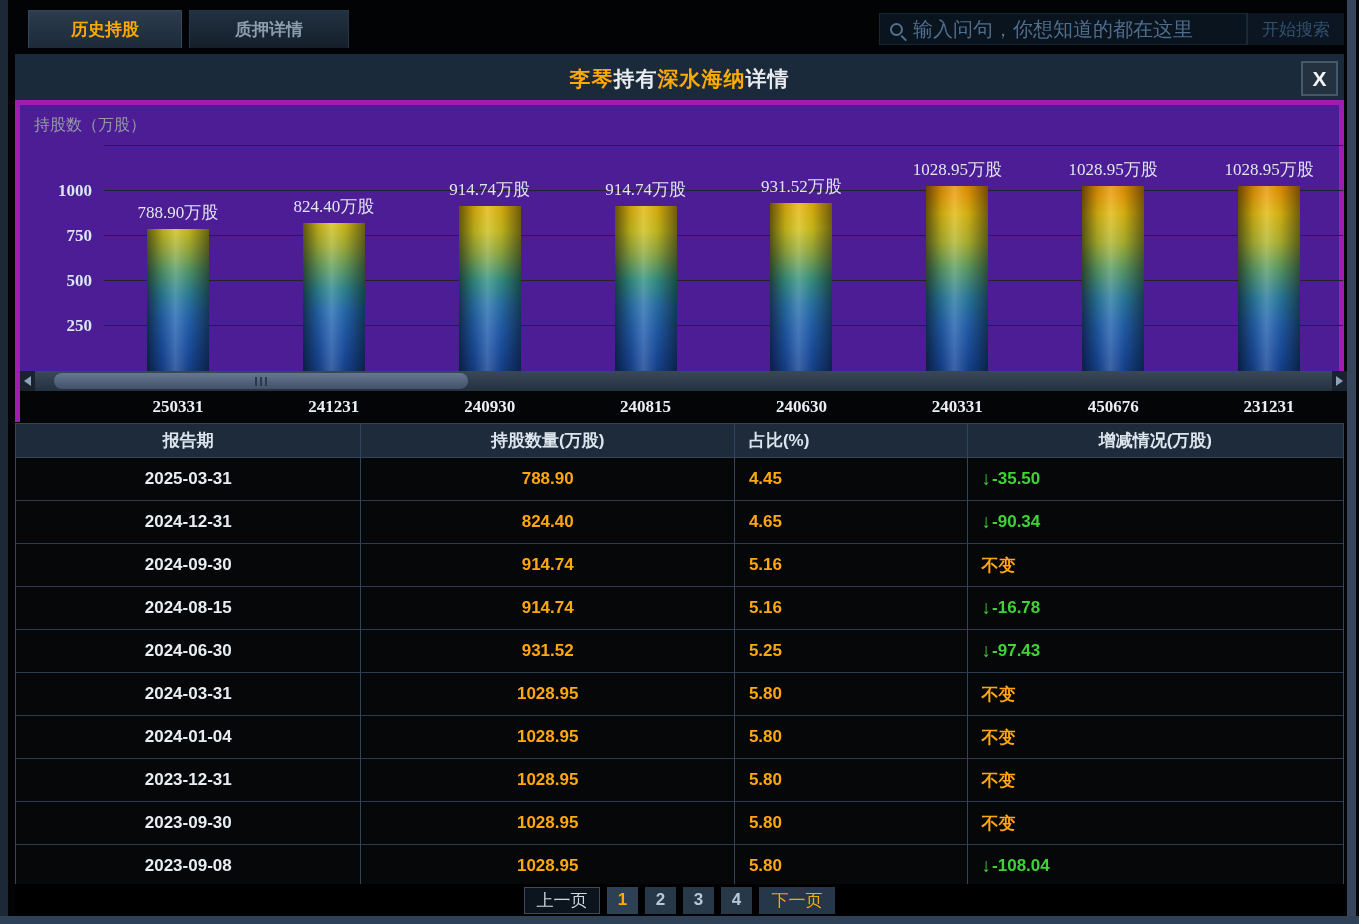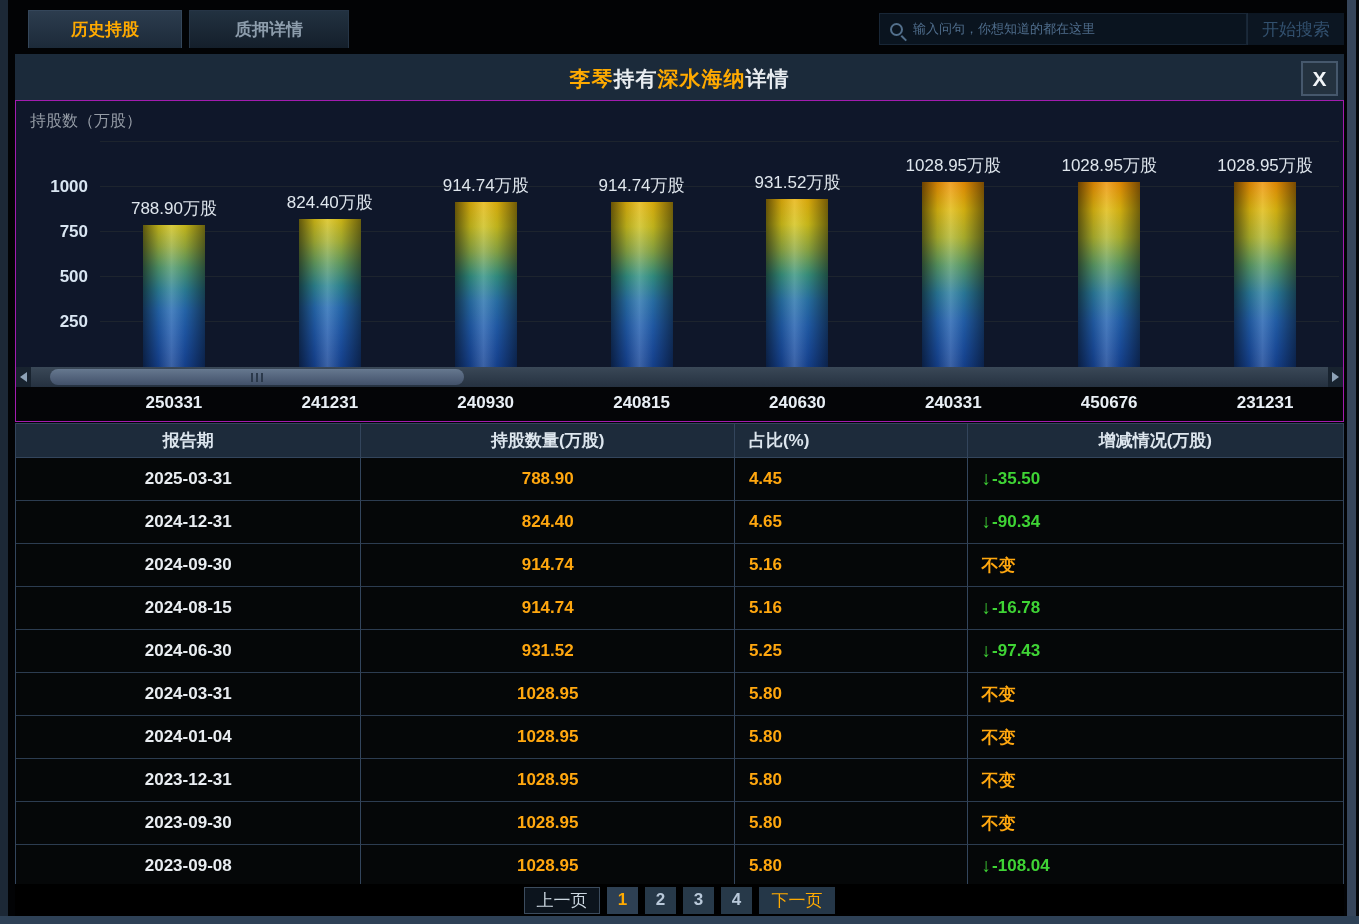--- a/index.html
+++ b/index.html
@@ -14,32 +14,32 @@
 
   
   .tabbar { position:absolute; left:0; top:10px; width:1329px; height:38px; display:flex; align-items:flex-end; }
   .tab { height:38px; display:flex; align-items:center; justify-content:center; font-size:17px; font-weight:bold; cursor:pointer; }
   .tab-active { width:154px; margin-left:13px; background:linear-gradient(#2c3c4e,#1c2a39); color:#ffaa00; border:1px solid #34465a; border-bottom:none; }
   .tab-inactive { width:160px; margin-left:7px; background:linear-gradient(#223140,#141f2b); color:#8d9dac; border:1px solid #26350, solid; border:1px solid #263546; border-bottom:none; }
   .search-group { margin-left:auto; display:flex; align-items:center; height:32px; margin-bottom:3px; }
   .search-box { width:368px; height:32px; background:#0a141f; border:1px solid #182636; display:flex; align-items:center; padding:0 10px; }
   .search-glyph { position:relative; width:13px; height:13px; border:2px solid #53708c; border-radius:50%; margin-right:10px; flex:none; }
   .search-glyph::after { content:""; position:absolute; left:10px; top:10px; width:7px; height:2px; background:#53708c; transform:rotate(45deg); transform-origin:0 0; }
-  .search-placeholder { color:#4f6d8c; font-size:13px; white-space:nowrap; overflow:hidden; }
+  .search-placeholder { color:#4f6d8c; font-size:20px; white-space:nowrap; overflow:hidden; }
   .search-btn { width:97px; height:32px; background:#0c1622; color:#32506e; font-size:17px; display:flex; align-items:center; justify-content:center; border-left:1px solid #1b2a3a; cursor:pointer; }
 
   
   .titlebar { position:absolute; left:0; top:54px; width:1329px; height:49px; background:linear-gradient(#20304180,#1a283880), #1b2a3a; background:#1b2a3a; display:flex; align-items:center; justify-content:center; }
   .title { font-size:21px; font-weight:bold; letter-spacing:1px; }
   .title .hl { color:#ffaa00; }
   .title .nm { color:#e8ecf0; }
   .close-btn { position:absolute; right:6px; top:7px; width:37px; height:35px; background:#24323f; border:2px solid #46586c; color:#f2f5f8; font-size:21px; font-weight:bold; display:flex; align-items:center; justify-content:center; cursor:pointer; }
 
   
-  .chart-panel { position:absolute; left:0; top:100px; width:1329px; height:322px; border:1px solid #a21caf; background:#0f172a; }
+  .chart-panel { position:absolute; left:0; top:100px; width:1329px; height:322px; border:5px solid #a21caf; background:#4c1d95;font-family:Liberation Serif, serif; }
   .axis-title { position:absolute; left:14px; top:10px; font-size:16px; color:#949ba5; }
   .plot { position:absolute; left:0; top:40px; width:1327px; height:226px; }
   .gridline { position:absolute; left:84px; right:4px; height:1px; background:#1d242e; }
   .ytick { position:absolute; left:0; width:72px; text-align:right; font-size:17px; color:#d9e5f1; font-weight:bold; }
   .bars { position:absolute; left:80px; right:0; top:0; bottom:0; display:flex; }
   .slot { position:relative; flex:1 1 0; height:100%; }
   .bar { position:absolute; left:50%; bottom:0; width:62px; transform:translateX(-50%); }
   .bar-label { position:absolute; left:50%; transform:translateX(-50%); white-space:nowrap; font-size:17px; color:#dfe6ed; }
   
   .hscroll { position:absolute; left:0; top:266px; width:1327px; height:20px; background:linear-gradient(#3a4857,#253140); display:flex; align-items:center; }

